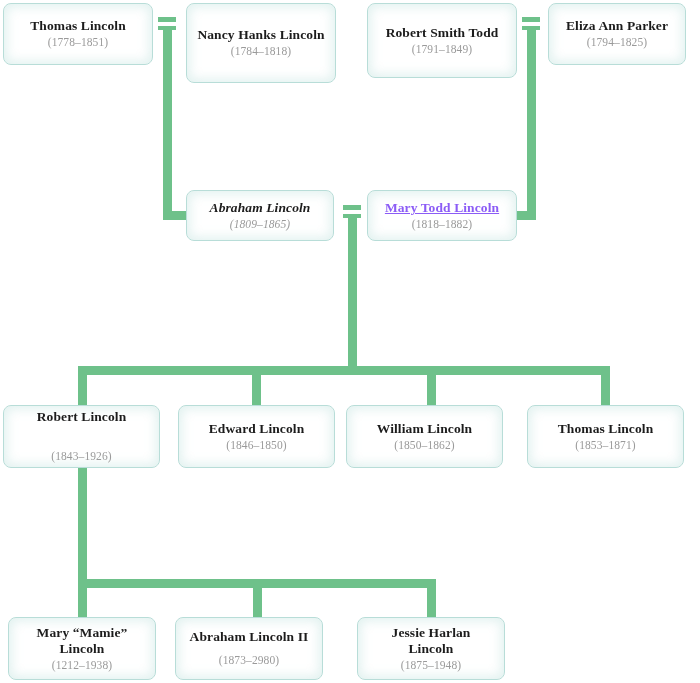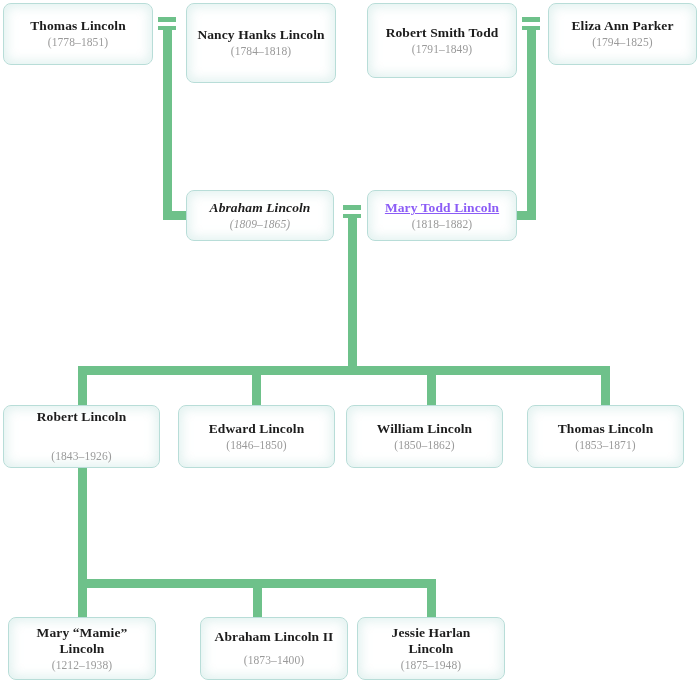--- a/index.html
+++ b/index.html
@@ -119,21 +119,21 @@
   <div class="person" style="left: 186px; top: 3px; width: 150px; height: 80px; border-color: rgb(184, 221, 216); box-shadow: rgba(184, 221, 216, 0.42) 0px 0px 11px 3px inset;">
     <div class="pname" style="color: rgb(28, 28, 28);">Nancy Hanks Lincoln</div>
     <div class="pdates" style="color: rgb(154, 154, 154);">(1784–1818)</div>
   </div>
 
   <div class="person" style="left: 367px; top: 3px; width: 150px; height: 75px; border-color: rgb(184, 221, 216); box-shadow: rgba(184, 221, 216, 0.42) 0px 0px 11px 3px inset;">
     <div class="pname" style="color: rgb(28, 28, 28);">Robert Smith Todd</div>
     <div class="pdates" style="color: rgb(154, 154, 154);">(1791–1849)</div>
   </div>
 
-  <div class="person" style="left: 548px; top: 3px; width: 149px; height: 62px; border-color: rgb(184, 221, 216); box-shadow: rgba(184, 221, 216, 0.42) 0px 0px 11px 3px inset;">
+  <div class="person" style="left: 548px; top: 3px; width: 138px; height: 62px; border-color: rgb(184, 221, 216); box-shadow: rgba(184, 221, 216, 0.42) 0px 0px 11px 3px inset;">
     <div class="pname" style="color: rgb(28, 28, 28);">Eliza Ann Parker</div>
     <div class="pdates" style="color: rgb(154, 154, 154);">(1794–1825)</div>
   </div>
 
   <div class="person" style="left: 186px; top: 190px; width: 148px; height: 51px; border-color: rgb(184, 221, 216); box-shadow: rgba(184, 221, 216, 0.42) 0px 0px 11px 3px inset; font-style: italic;">
     <div class="pname" style="color: rgb(28, 28, 28);">Abraham Lincoln</div>
     <div class="pdates" style="color: rgb(154, 154, 154);">(1809–1865)</div>
   </div>
 
   <div class="person" style="left: 367px; top: 190px; width: 150px; height: 51px; border-color: rgb(184, 221, 216); box-shadow: rgba(184, 221, 216, 0.42) 0px 0px 11px 3px inset;">
@@ -160,23 +160,23 @@
     <div class="pname" style="color: rgb(28, 28, 28);">Thomas Lincoln</div>
     <div class="pdates" style="color: rgb(154, 154, 154);">(1853–1871)</div>
   </div>
 
   <div class="person" style="left: 8px; top: 617px; width: 148px; height: 63px; border-color: rgb(184, 221, 216); box-shadow: rgba(184, 221, 216, 0.42) 0px 0px 11px 3px inset;">
     <div class="pname" style="color: rgb(28, 28, 28);">Mary “Mamie”
 Lincoln</div>
     <div class="pdates" style="color: rgb(154, 154, 154);">(1212–1938)</div>
   </div>
 
-  <div class="person" style="left: 200px; top: 617px; width: 148px; height: 63px; border-color: rgb(184, 221, 216); box-shadow: rgba(184, 221, 216, 0.42) 0px 0px 11px 3px inset; gap: 7px;">
+  <div class="person" style="left: 175px; top: 617px; width: 148px; height: 63px; border-color: rgb(184, 221, 216); box-shadow: rgba(184, 221, 216, 0.42) 0px 0px 11px 3px inset; gap: 7px;">
     <div class="pname" style="color: rgb(28, 28, 28);">Abraham Lincoln II</div>
-    <div class="pdates" style="color: rgb(154, 154, 154);">(1873–1400)</div>
+    <div class="pdates" style="color: rgb(154, 154, 154);">(1873–2980)</div>
   </div>
 
   <div class="person" style="left: 357px; top: 617px; width: 148px; height: 63px; border-color: rgb(184, 221, 216); box-shadow: rgba(184, 221, 216, 0.42) 0px 0px 11px 3px inset;">
     <div class="pname" style="color: rgb(28, 28, 28);">Jessie Harlan
 Lincoln</div>
     <div class="pdates" style="color: rgb(154, 154, 154);">(1875–1948)</div>
   </div>
 
 </div>
 

